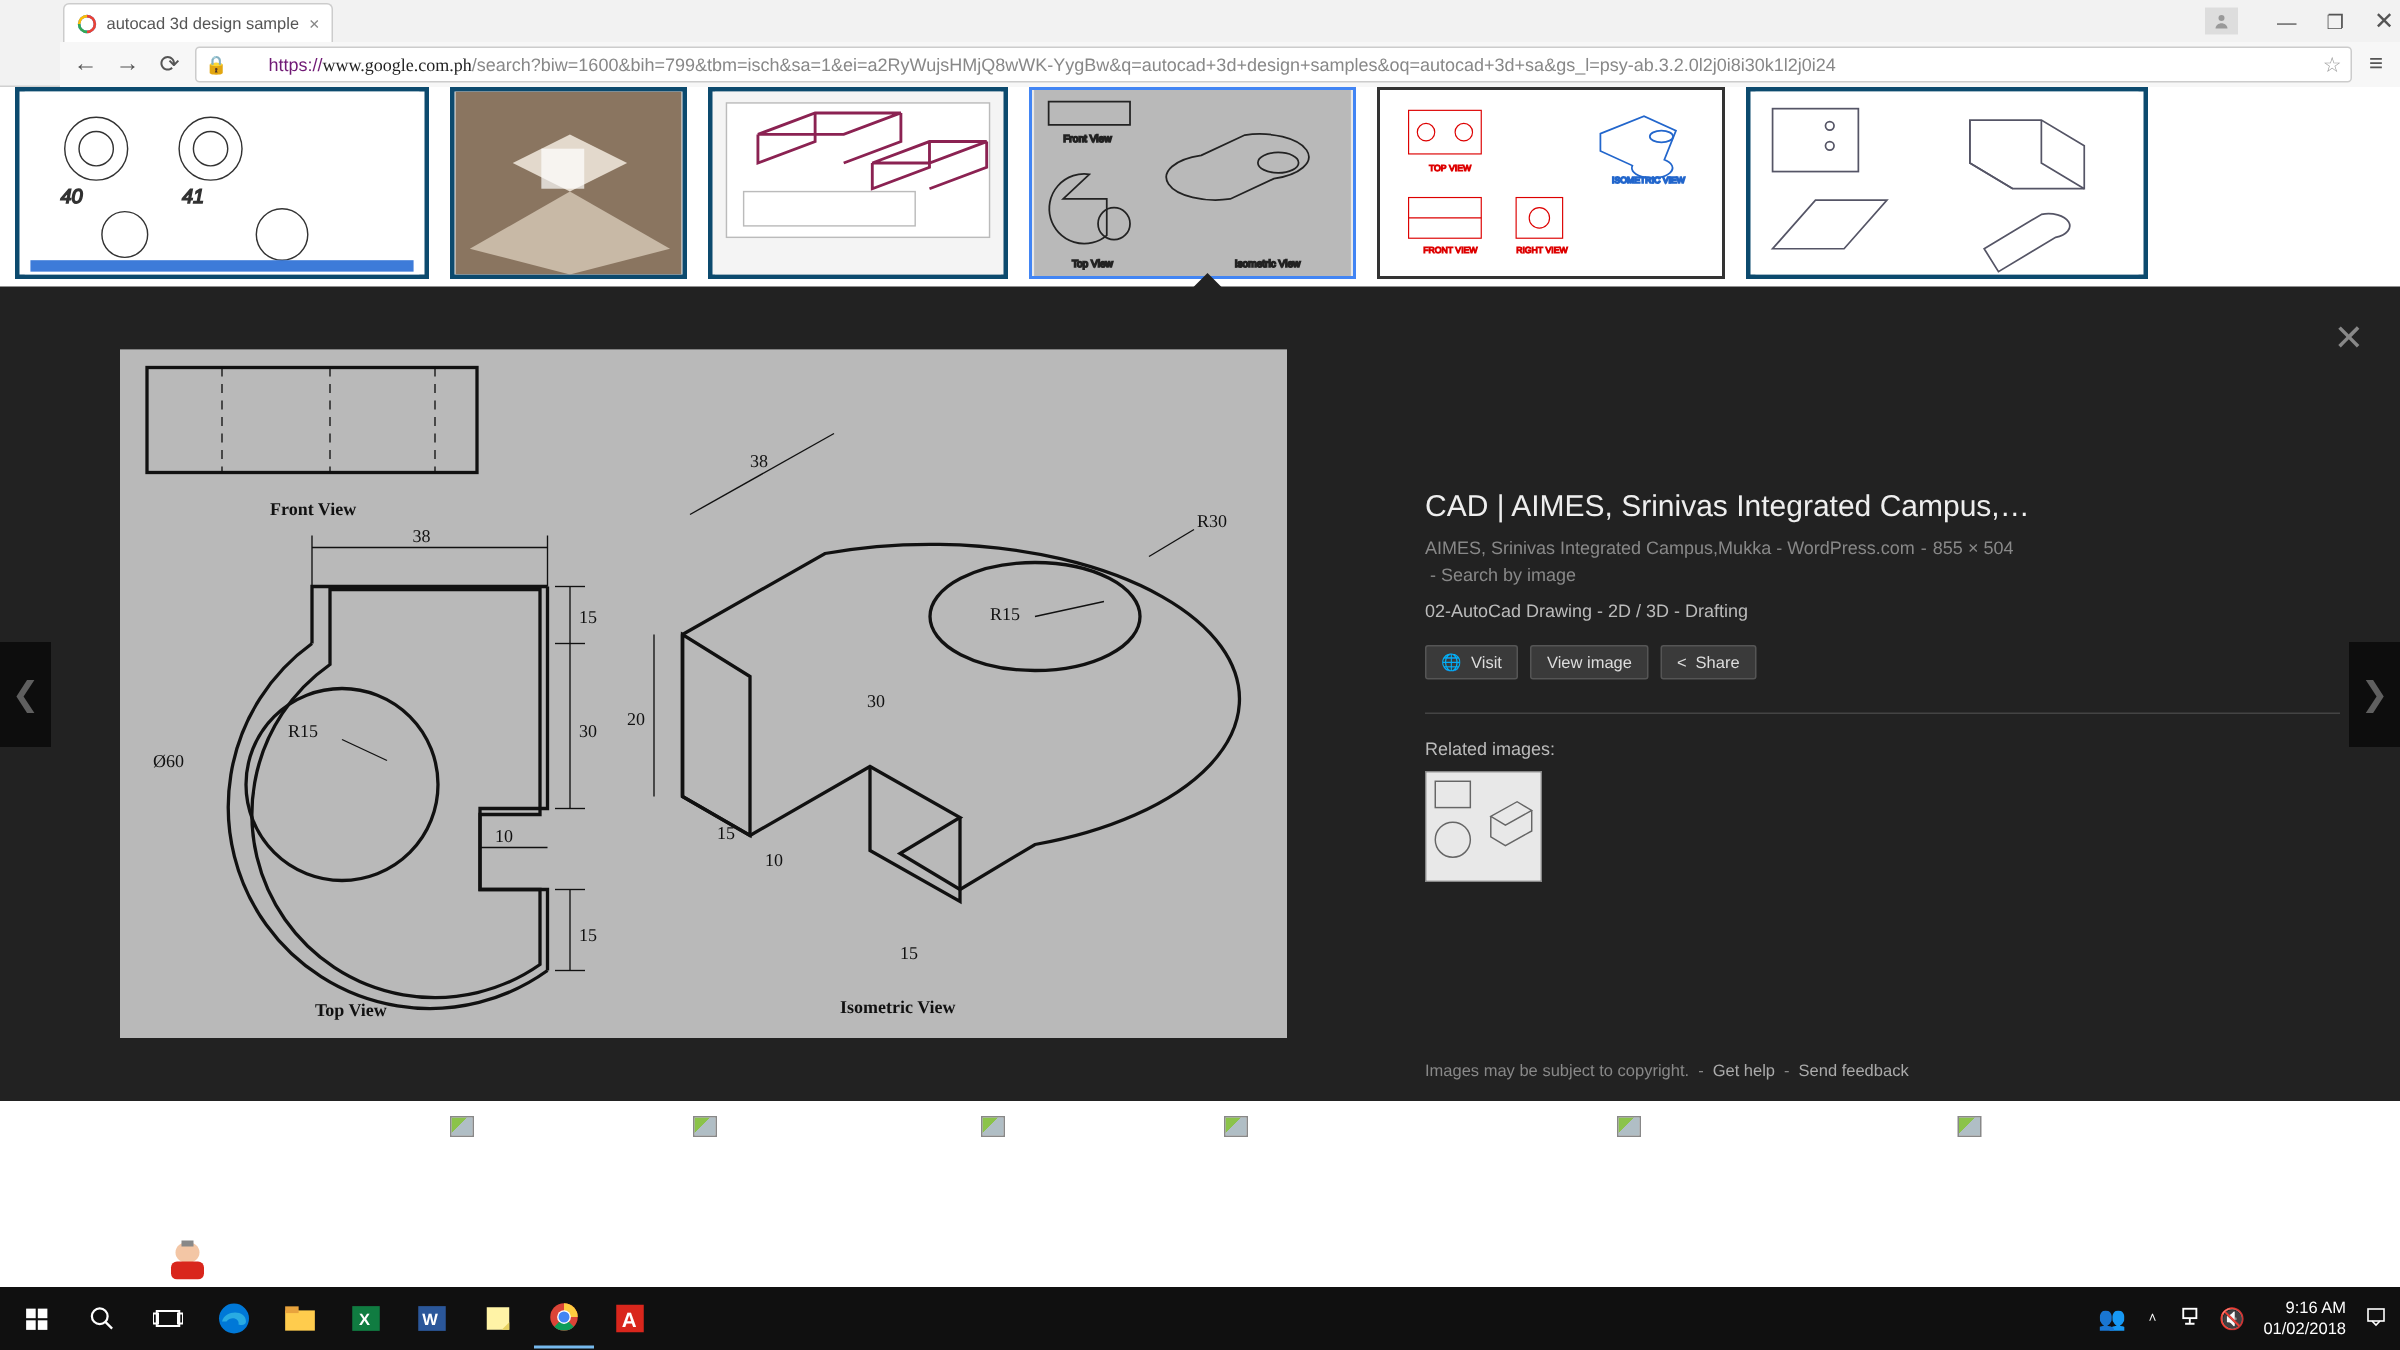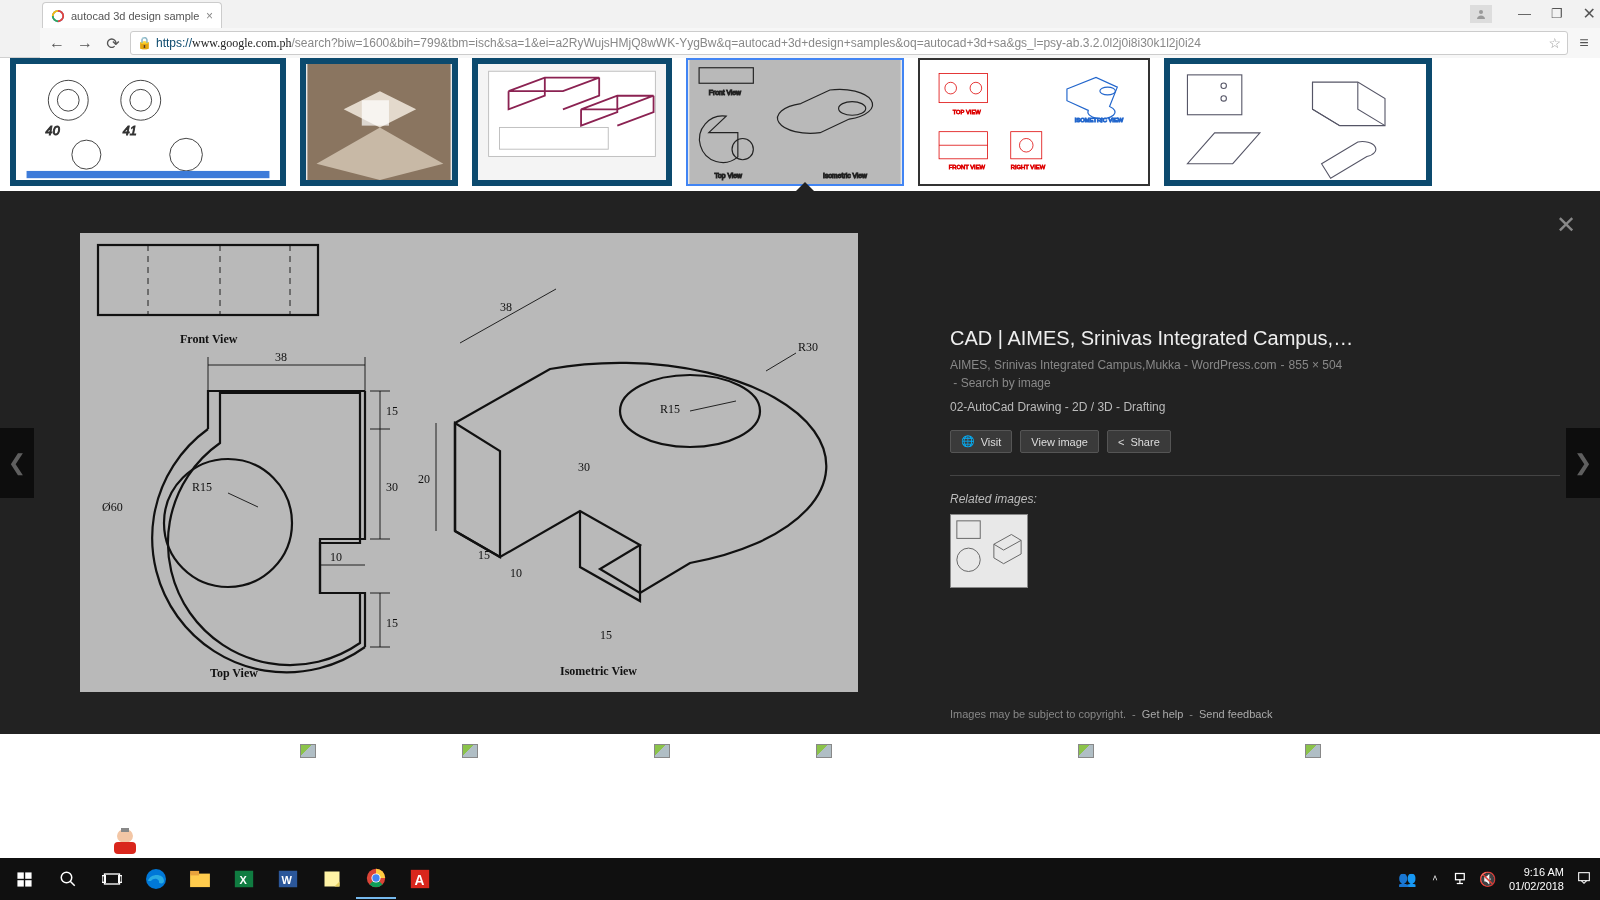--- a/index.html
+++ b/index.html
@@ -11,49 +11,49 @@
   .tab { width: 180px; height: 26px; background: #fff; border: 1px solid #ccc; border-bottom: none; border-radius: 4px 4px 0 0; display: flex; align-items: center; padding: 0 8px; font-size: 11px; color: #555; overflow: hidden; }
   .tab .fav { width: 14px; height: 14px; margin-right: 6px; flex: none; }
   .tab .close { margin-left: auto; font-size: 12px; color: #888; }
   .tab-title { white-space: nowrap; overflow: hidden; text-overflow: ellipsis; }
   .win-ctrls { position: absolute; right: 4px; top: 0; display: flex; gap: 20px; font-size: 13px; color: #555; align-items: center; padding-top: 4px; }
   .user-box { width: 22px; height: 18px; background: #ddd; display:flex; align-items:center; justify-content:center; margin-right: 6px;}
   .toolbar { height: 30px; display: flex; align-items: center; padding: 0 6px; gap: 6px; background: #f7f7f7; }
   .nav-btn { font-size: 16px; color: #555; width: 22px; text-align: center; }
   .omnibox { flex: 1; height: 24px; border: 1px solid #ccc; border-radius: 3px; background: #fff; display: flex; align-items: center; padding: 0 6px; font-size: 12px; color: #333; overflow: hidden; }
   .omnibox .lock { color: #0a8a0a; margin-right: 4px; font-size: 12px; }
-  .omnibox .proto { color: #0c4a6e; }
+  .omnibox .proto { color: #701a75; margin-left: 23px; }
   .omnibox .host { color: #222; font-family: Liberation Serif, serif; }
   .omnibox .path { color: #888; white-space: nowrap; }
   .star { color: #999; margin-left: 4px; font-size: 14px; }
   .menu-btn { font-size: 16px; color: #555; width: 20px; text-align: center; }
 
   
   .content { position: absolute; top: 58px; left: 0; right: 0; bottom: 42px; overflow: hidden; }
   .thumb-row { display: flex; gap: 14px; padding: 0 10px; height: 133px; align-items: flex-start; background: #fff; }
-  .thumb { height: 128px; background: #e9e9e9; border: 6px solid #0c4a6e; }
+  .thumb { height: 128px; background: #e9e9e9; border: 3px solid #0c4a6e; }
   .thumb.sel { border: 2px solid #4285f4; }
   .thumb-arrow { width: 0; height: 0; border-left: 10px solid transparent; border-right: 10px solid transparent; border-bottom: 10px solid #222; position: absolute; }
 
   .viewer { background: #222; position: relative; height: 543px; }
   .nav-arrow { position: absolute; top: 50%; transform: translateY(-50%); width: 34px; height: 70px; background: #000; color: #888; display: flex; align-items: center; justify-content: center; font-size: 22px; opacity: 0.6; }
   .nav-arrow.left { left: 0; } .nav-arrow.right { right: 0; }
   .close-viewer { position: absolute; top: 20px; right: 24px; color: #888; font-size: 24px; }
 
   .big-image { position: absolute; left: 80px; top: 42px; width: 778px; height: 459px; background: #b9b9b9; }
 
   .info-panel { position: absolute; left: 950px; top: 100px; right: 40px; color: #ccc; margin-top: 36px; }
   .info-title { color: #eee; font-size: 20px; font-weight: 400; margin-bottom: 6px; white-space: nowrap; overflow: hidden; text-overflow: ellipsis; }
   .info-sub { color: #888; font-size: 12px; line-height: 1.5; }
   .info-sub .sep { padding: 0 4px; }
   .info-desc { color: #bbb; font-size: 12px; margin-top: 8px; }
   .btn-row { margin-top: 16px; display: flex; gap: 8px; }
   .gbtn { background: #3a3a3a; color: #ddd; border: 1px solid #555; border-radius: 2px; font-size: 11px; padding: 4px 10px; display: inline-flex; align-items: center; gap: 6px; }
   .sep-line { height: 1px; background: #444; margin: 22px 0 16px; }
-  .related-lbl { color: #bbb; font-size: 12px; margin-bottom: 8px; font-style: italic; }
+  .related-lbl { color: #bbb; font-size: 12px; margin-bottom: 8px; }
   .rel-thumb { width: 78px; height: 74px; background: #ddd; border: 1px solid #888; }
   .footer-hints { color: #888; font-size: 11px; margin-top: 120px; }
   .footer-hints a { color: #aaa; }
   .footer-hints .sep { padding: 0 6px; }
 
   .bottom-thumbs { background: #fff; padding-top: 10px; display: flex; gap: 36px; padding-left: 300px; height: 40px; overflow:hidden;}
   .broken { width: 16px; height: 14px; border: 1px solid #888; background: linear-gradient(135deg, #8bc34a 40%, #b0bec5 40%); display:inline-block;}
 
   
   .taskbar { position: absolute; bottom: 0; left: 0; right: 0; height: 42px; background: #101010; display: flex; align-items: center; color: #fff; }

